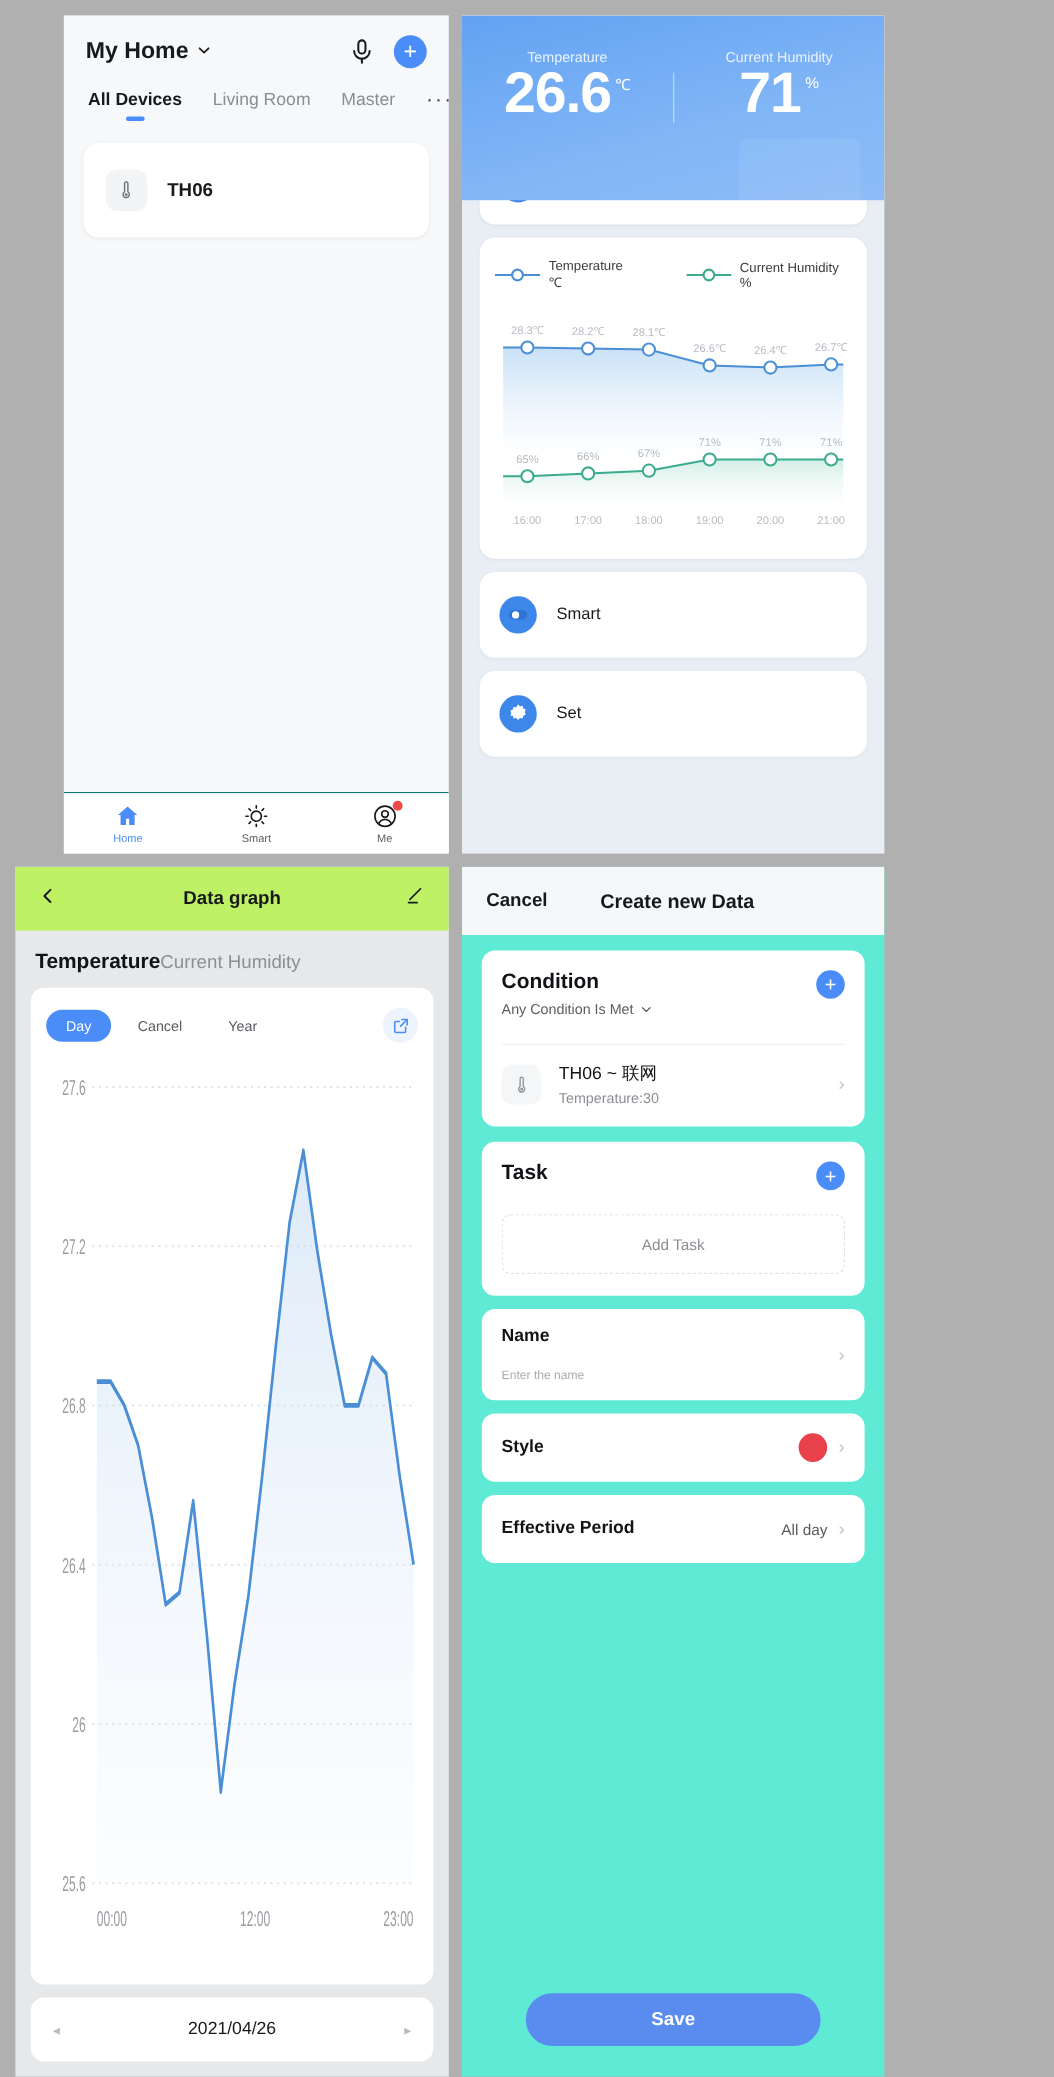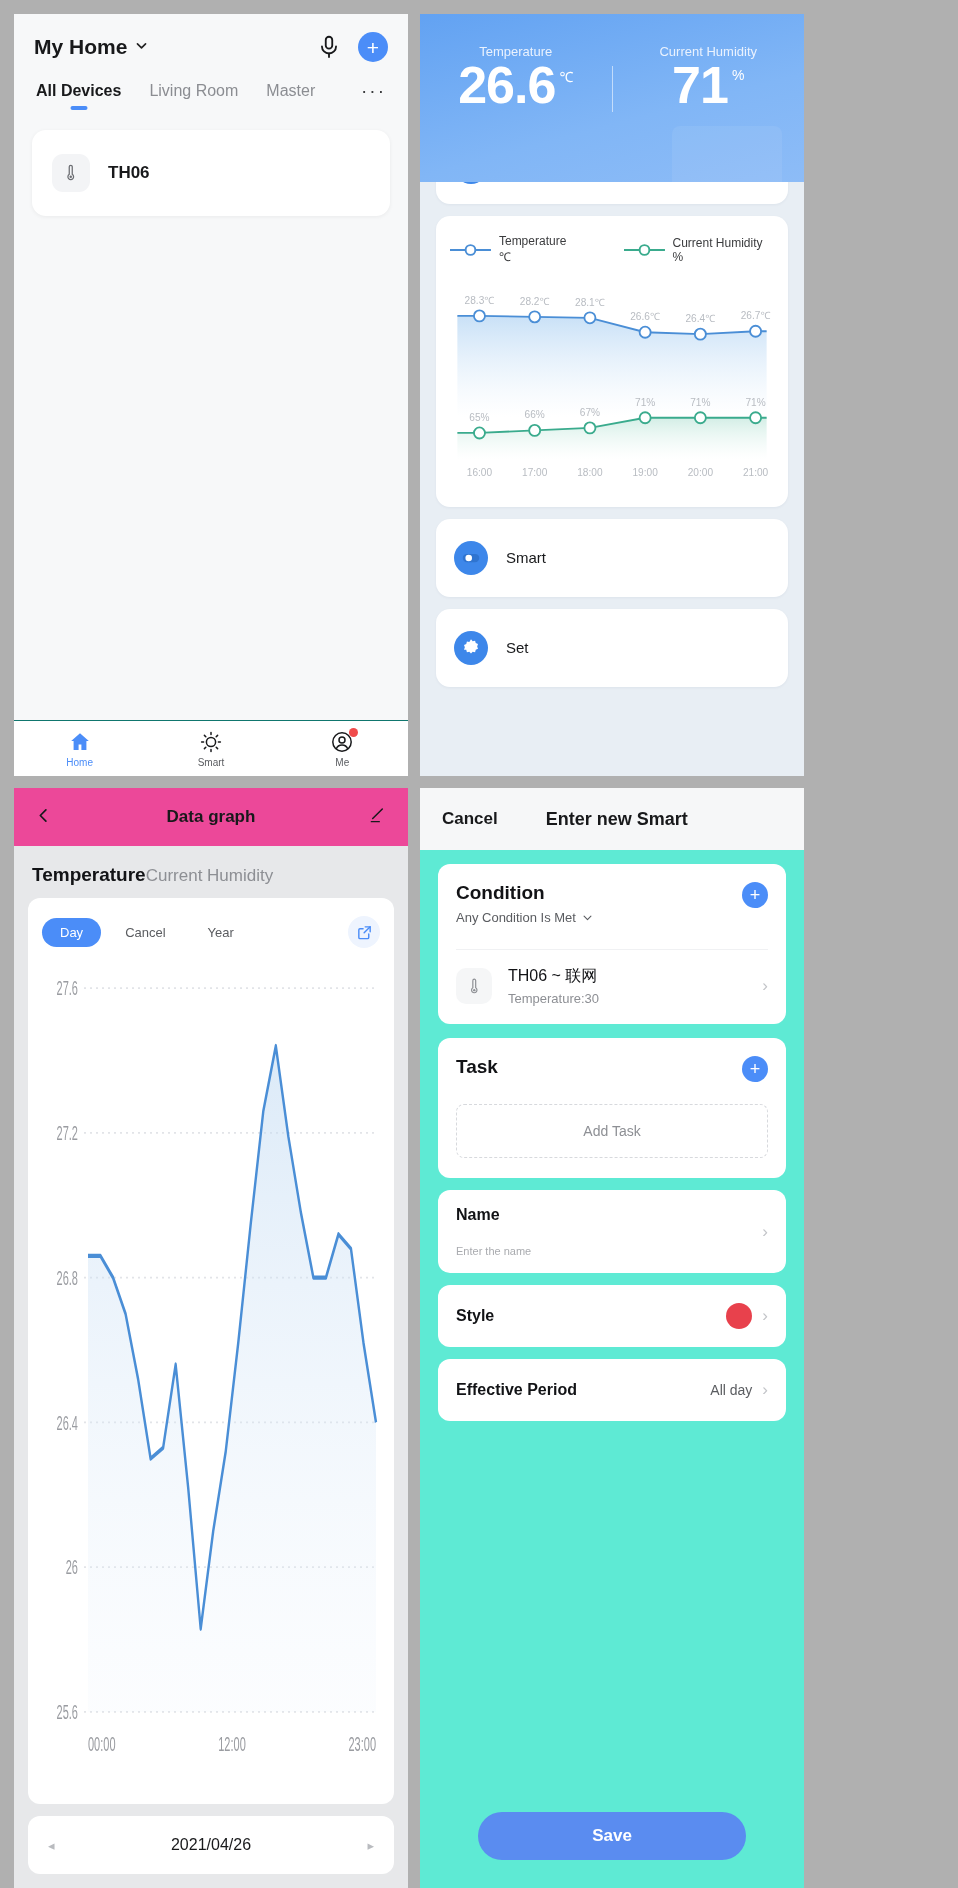--- a/index.html
+++ b/index.html
@@ -13,21 +13,21 @@
     display: grid;
     grid-template-columns: 394px 384px;
     grid-template-rows: 762px 1100px;
     gap: 12px;
     padding: 14px 14px 0 14px;
     width: 958px; height: 1888px;
   }
   .panel { overflow: hidden; position: relative; background: #fff; }
 
   
-  .p1 { background: #f7f8f9; display: flex; flex-direction: column; }
+  .p1 { background: #f7f8f9; display: flex; flex-direction: column; margin-left: 44px; }
   .p1-head { padding: 18px 20px 0 20px; display: flex; align-items: center; }
   .home-title { font-size: 21px; font-weight: bold; color: #18191b; }
   .caret { margin-left: 8px; font-size: 13px; color: #3b3c3e; }
   .p1-head-sp { flex: 1; }
   .mic-ic { width: 26px; height: 26px; margin-right: 16px; }
   .plus-btn {
     width: 30px; height: 30px; border-radius: 50%; background: #4b8df8;
     color: #fff; display: flex; align-items: center; justify-content: center;
     font-size: 21px; line-height: 1; font-weight: 300;
   }
@@ -98,21 +98,21 @@
   .action-card { display: flex; align-items: center; padding: 22px 18px; }
   .act-ic {
     width: 34px; height: 34px; border-radius: 50%; background: #3d87ea;
     display: flex; align-items: center; justify-content: center; margin-right: 18px; flex: none;
   }
   .act-lbl { font-size: 15px; color: #18191b; }
 
   
   .p3 { background: #e7e8ea; display: flex; flex-direction: column; }
   .nav {
-    height: 58px; background: #ec4899; display: flex; align-items: center;
+    height: 58px; background: #bef264; display: flex; align-items: center;
     padding: 0 20px; position: relative;
   }
   .nav-back { font-size: 24px; color: #18191b; line-height: 1; }
   .nav-title {
     position: absolute; left: 0; right: 0; text-align: center;
     font-size: 17px; font-weight: bold; color: #18191b; pointer-events: none;
   }
   .nav-edit { margin-left: auto; }
   .metric-row { padding: 18px 18px 12px 18px; display: flex; align-items: baseline; }
   .metric-act { font-size: 19px; font-weight: bold; color: #121316; }
@@ -428,21 +428,21 @@
     <div class="date-card">
       <div class="date-arrow">◂</div>
       <div class="date-txt">2021/04/26</div>
       <div class="date-arrow">▸</div>
     </div>
   </div>
 
   <div class="panel p4">
     <div class="p4-nav">
       <div class="p4-cancel">Cancel</div>
-      <div class="p4-title">Enter new Smart</div>
+      <div class="p4-title">Create new Data</div>
     </div>
 
     <div class="sect">
       <div class="sect-head">
         <div>
           <div class="sect-title">Condition</div>
           <div class="sect-sub">
             <span>Any Condition Is Met</span>
             <svg width="11" height="11" viewBox="0 0 16 16">
                 <path d="M3 6l5 5 5-5" fill="none" stroke="#5a5c60" stroke-width="1.6" stroke-linecap="round" stroke-linejoin="round"></path>

